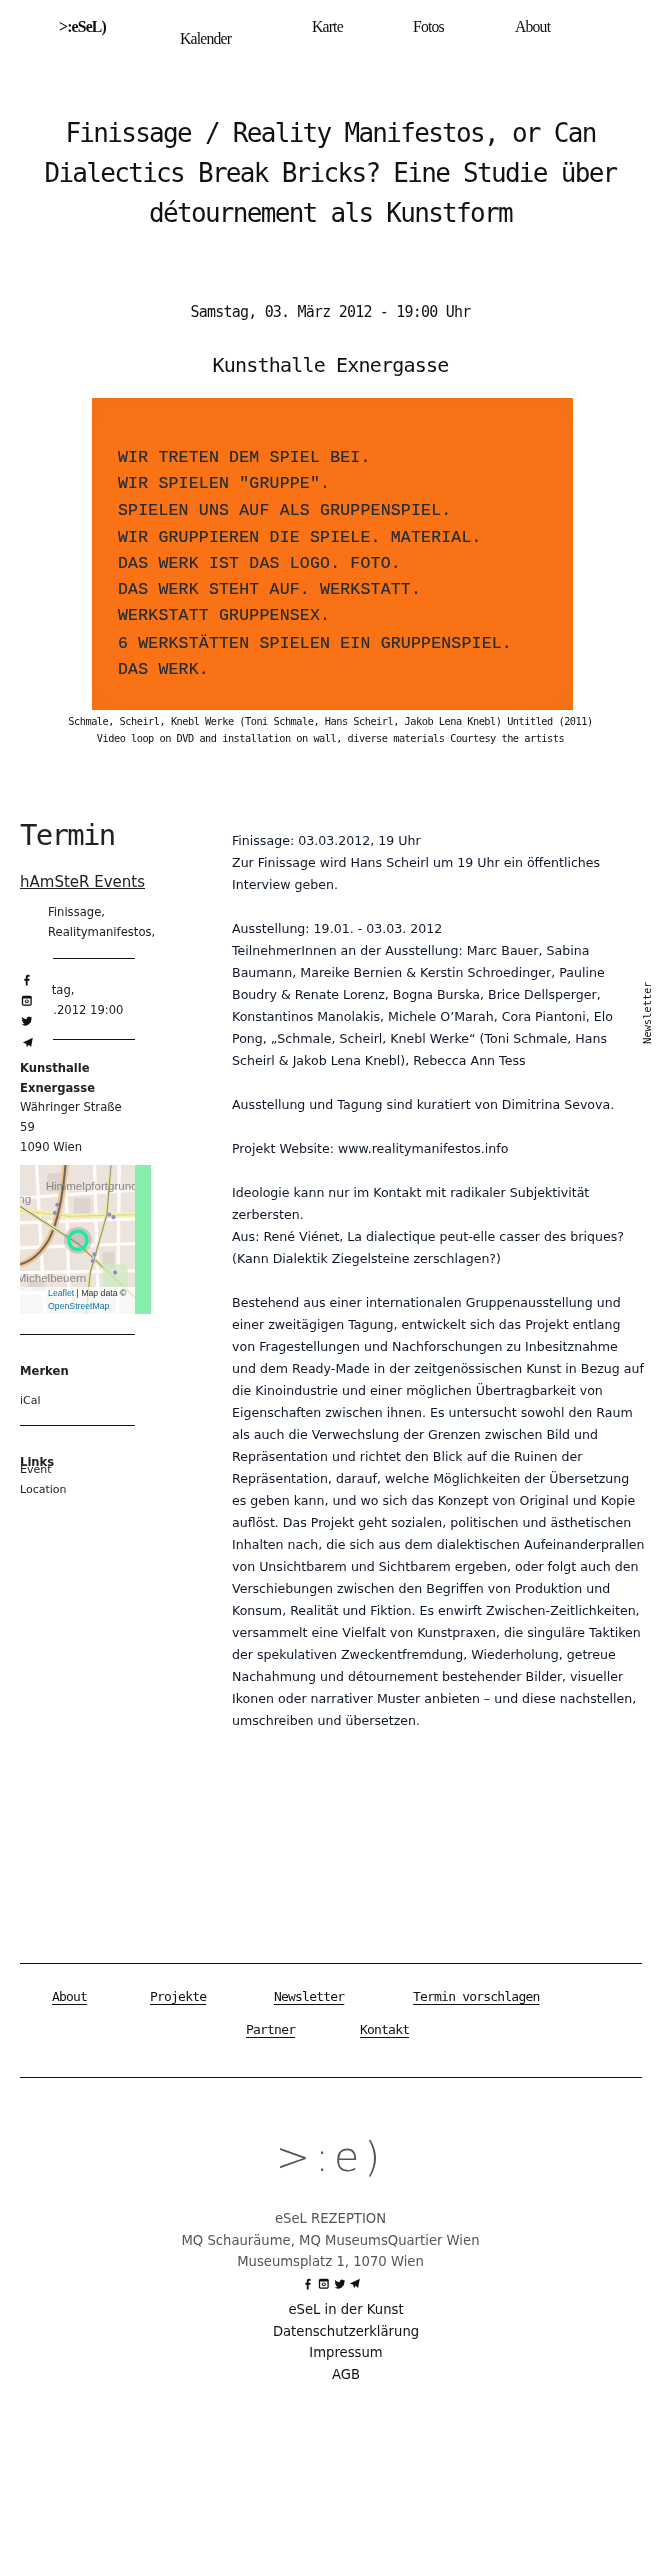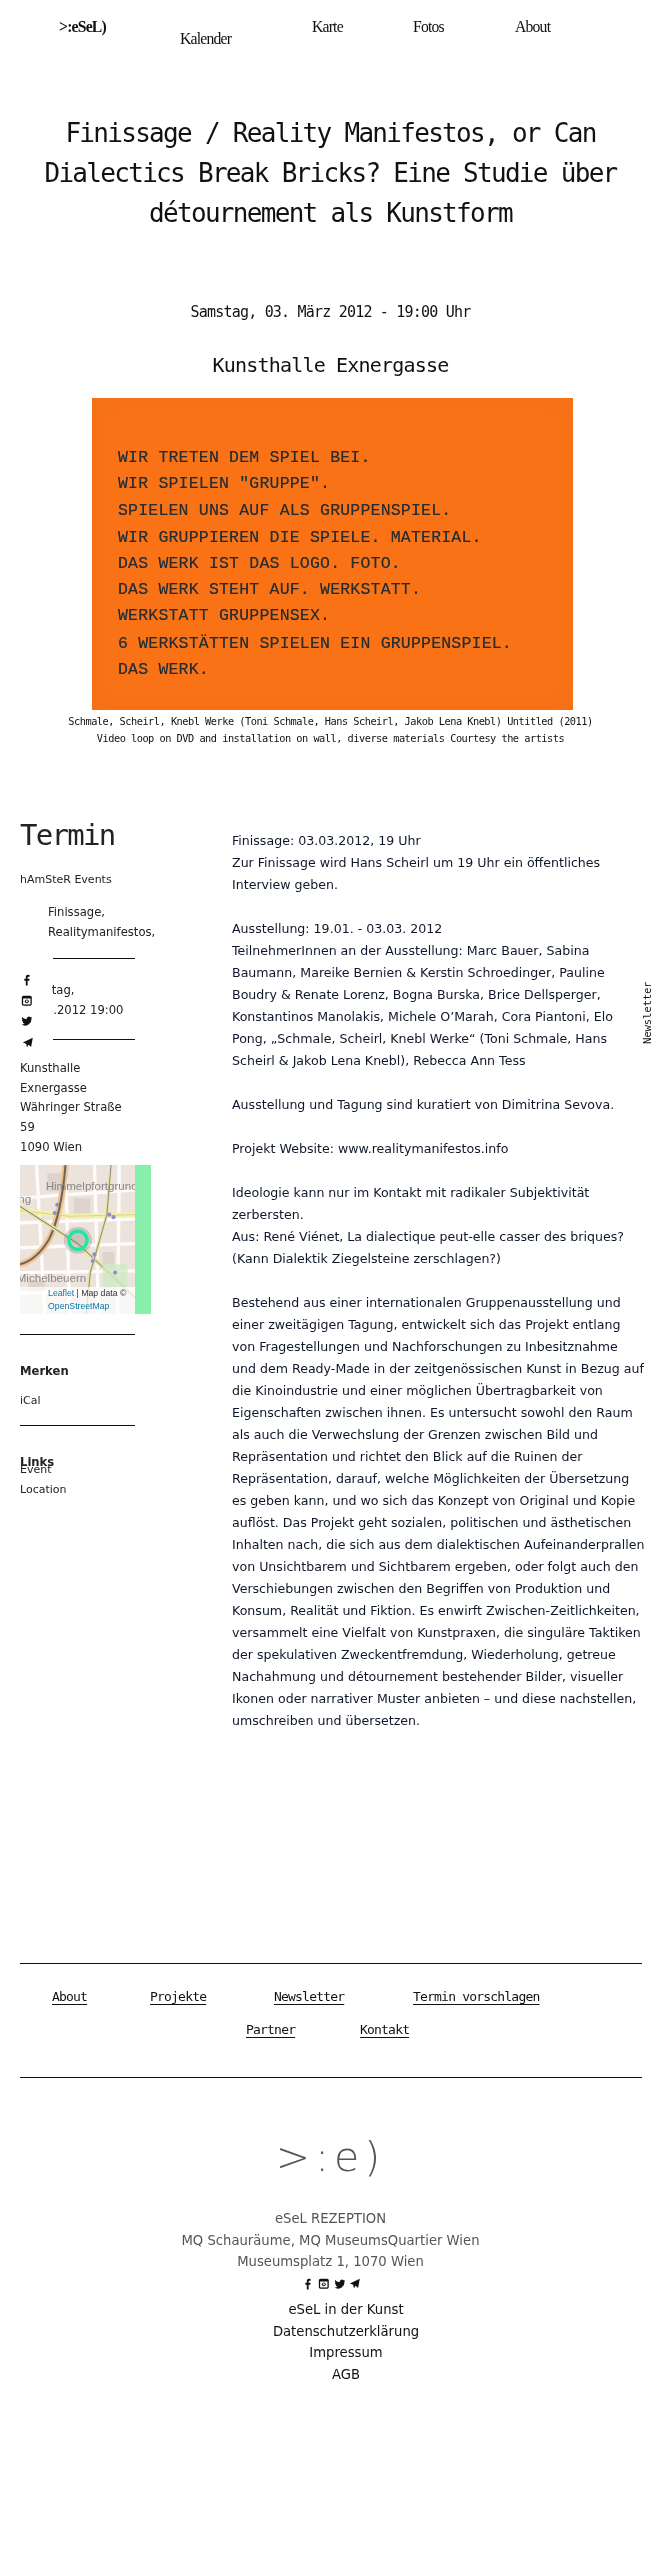--- a/index.html
+++ b/index.html
@@ -59,27 +59,27 @@
       letter-spacing: -0.5px; color: #111;
     }
 
     
     .sidebar { position: absolute; top: 818px; left: 20px; width: 116px; font-size: 11.6px; color: #222; }
     .sidebar .termin-title {
       font-family: "DejaVu Sans Mono", monospace; font-size: 29px; letter-spacing: -1.7px;
       font-weight: normal; position: absolute; top: 0; left: 0; white-space: nowrap;
     }
     .sb-abs { position: absolute; left: 0; white-space: nowrap; }
-    .sb-org { top: 55px; font-size: 11px; }
+    .sb-org { top: 55px; font-size: 15px; text-decoration: underline; }
     .sb-tags { top: 84px; line-height: 20px; font-size: 11.6px; margin-left: 28px; }
     .sb-rule { position: absolute; height: 1.2px; background: #111; }
     .sb-rule1 { top: 140px; left: 33px; width: 82px; }
     .sb-rule2 { top: 221px; left: 33px; width: 82px; }
     .sb-date { top: 162px; line-height: 20px; font-size: 11.6px; }
-    .sb-venue { top: 240px; line-height: 20px; font-size: 11.6px; font-weight: normal; }
+    .sb-venue { top: 240px; line-height: 20px; font-size: 11.6px; font-weight: bold; }
     .sb-address { top: 279px; line-height: 20px; font-size: 11.6px; }
     .map {
       position: absolute; top: 347px; left: 0; width: 131px; height: 149px; overflow: hidden;
       background: #86efac;
     }
     .map svg { position: absolute; top: 0; left: 0; }
     .map .attribution {
       position: absolute; bottom: 0; left: 0; width: 115px; height: 27px;
       background: rgba(255,255,255,0.7); font-family: "Liberation Sans", sans-serif;
       font-size: 8.7px; line-height: 13.2px; padding-left: 4.1px; color: #333;

